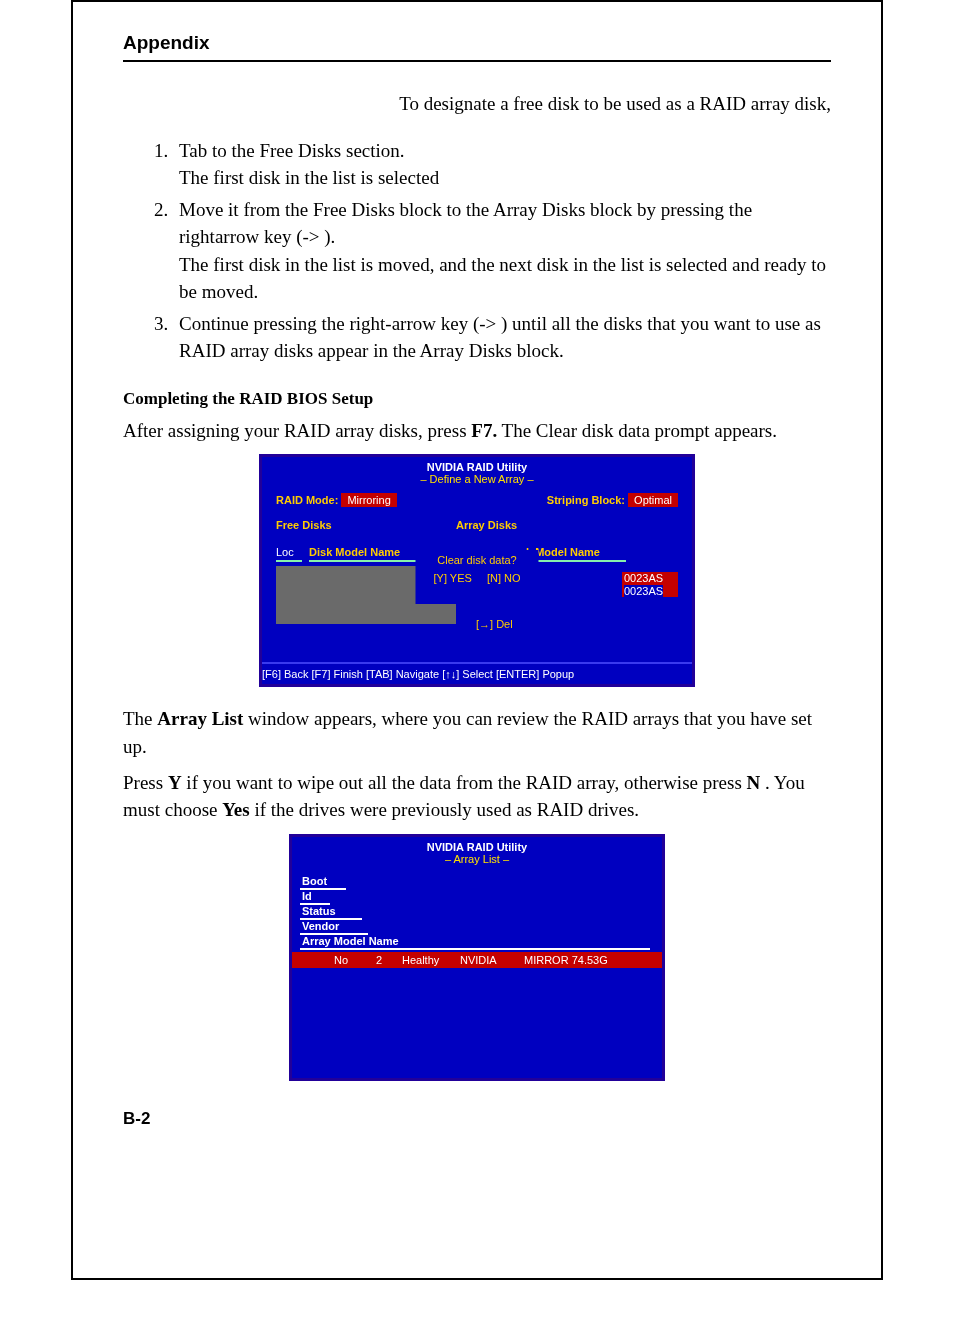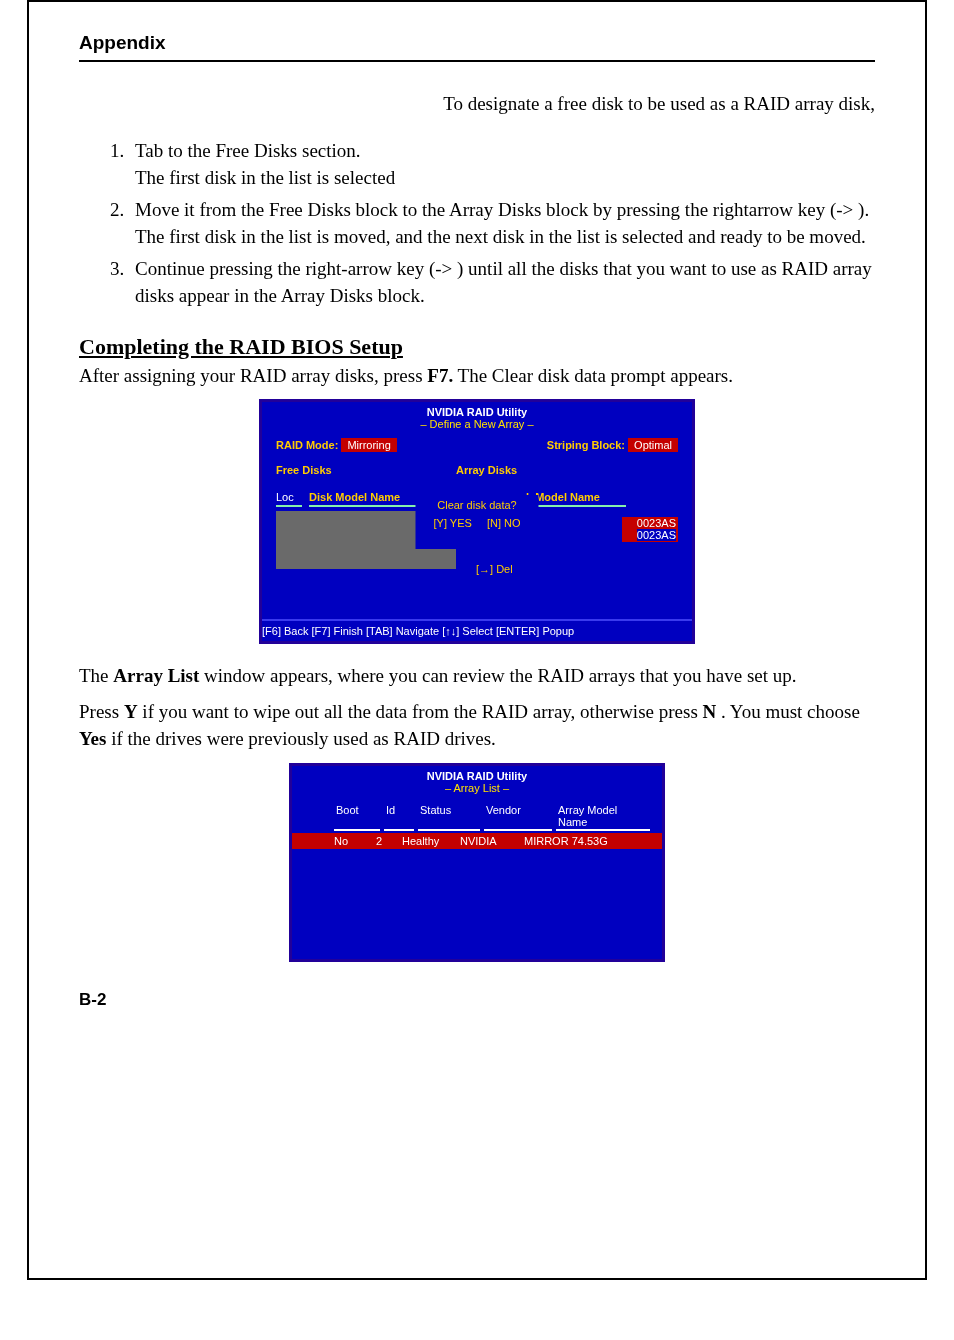--- a/index.html
+++ b/index.html
@@ -3,21 +3,21 @@
 <meta charset="utf-8">
 <style>
   body {
     margin: 0;
     padding: 0;
     font-family: "Times New Roman", Times, serif;
     background: #fff;
     color: #000;
   }
   .page {
-    width: 900px;
+    width: 812px;
     margin: 0 auto;
     border: 2px solid #000;
     padding: 30px 50px 40px 50px;
     box-sizing: border-box;
     min-height: 1280px;
     position: relative;
   }
   .header {
     font-family: Arial, Helvetica, sans-serif;
     font-weight: bold;
@@ -40,24 +40,23 @@
   }
   ol.steps li {
     margin-bottom: 4px;
     padding-left: 6px;
   }
   .step-sub {
     display: block;
   }
   .section-heading {
     font-weight: bold;
-    font-size: 22px;
+    font-size: 17px;
     margin-top: 24px;
-    margin-bottom: 2px;
-    text-decoration: underline;
+    margin-bottom: 8px;
   }
   .body-text {
     font-size: 19px;
     line-height: 1.45;
     margin: 0 0 8px 0;
   }
   .bold { font-weight: bold; }
   .screenshot-center {
     text-align: center;
     margin: 10px 0 18px 0;
@@ -115,38 +114,38 @@
   .bios1-header-row .col-right { flex: 1; padding-left: 70px; }
   .underline-cell {
     border-bottom: 2px solid #86efac;
     display: inline-block;
     margin-right: 4px;
     height: 14px;
     margin-top: 13px;
   }
   .bios1-body {
     position: relative;
-    padding: 2px 14px 22px 14px;
+    padding: 2px 14px 10px 14px;
     min-height: 88px;
   }
   .gray-block {
     background: #6a6a6a;
     width: 180px;
     height: 58px;
     position: absolute;
     left: 14px;
     top: 4px;
   }
   .serial-block {
     position: absolute;
     right: 14px;
     top: 10px;
     width: 52px;
     background: #c40000;
-    text-align: right;
+    text-align: left;
     font-size: 11px;
     line-height: 1.1;
     padding: 0 2px;
   }
   .serial2 { background: #0000C0; }
   .dialog {
     position: absolute;
     left: 50%;
     transform: translateX(-50%);
     top: -12px;
@@ -179,21 +178,22 @@
     border: 3px solid #220099;
     background: #0000C0;
     color: #fff;
     font-family: Arial, Helvetica, sans-serif;
     font-size: 11px;
     text-align: left;
   }
   .bios2-header-row {
     display: flex;
     padding: 8px 8px 2px 8px;
-    font-weight: normal;
+    font-weight: bold;
+    flex-direction: column;
   }
   .b2c1 { width: 42px; }
   .b2c2 { width: 26px; }
   .b2c3 { width: 58px; }
   .b2c4 { width: 64px; }
   .b2c5 { flex: 1; }
   .bh {
     border-bottom: 2px solid #fff;
     display: inline-block;
     margin-right: 4px;

